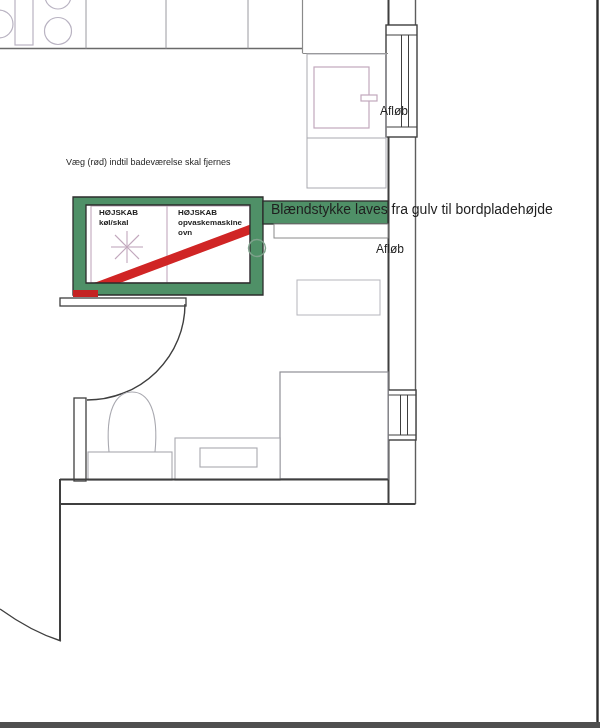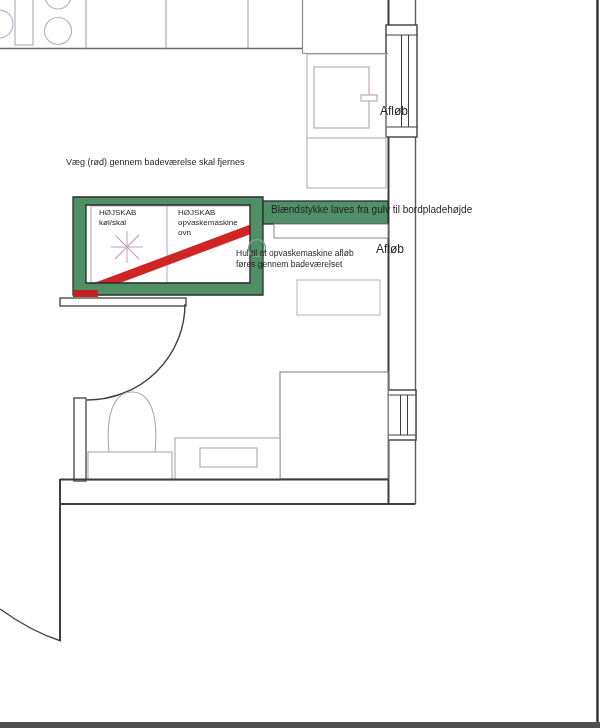--- a/index.html
+++ b/index.html
@@ -4,21 +4,21 @@
 <style>
   html,body{margin:0;padding:0;background:#ffffff;}
   #stage{
     position:relative;width:600px;height:728px;background:#ffffff;overflow:hidden;
     font-family:"Liberation Sans","DejaVu Sans",sans-serif;color:#222;
   }
   #plan-svg{position:absolute;left:0;top:0;z-index:1;}
   .lbl{position:absolute;z-index:2;color:#1f1f1f;}
   .lbl div{white-space:nowrap;}
   .note{font-size:9px;line-height:11.5px;}
-  .cab{font-size:8px;line-height:10px;}
+  .cab{font-size:8px;line-height:10px;font-weight:bold;}
   .small{font-size:12px;line-height:9px;}
   .mid{font-size:8.5px;line-height:11px;}
 </style>
 </head>
 <body>
 
 <div id="stage">
 
   <svg id="plan-svg" width="600" height="728" viewBox="0 0 600 728">
 
@@ -106,42 +106,38 @@
       <line x1="60" y1="479.5" x2="388" y2="479.5" stroke-width="2"></line>
       <line x1="60" y1="504" x2="415.5" y2="504" stroke-width="2"></line>
       <line x1="60" y1="479" x2="60" y2="640" stroke-width="2"></line>
       <path d="M0,609 Q32,632 61,641" stroke-width="1.4"></path>
     </g>
 
     <rect x="0" y="722" width="600" height="6" fill="#4f4f4f"></rect>
   </svg>
 
   <div class="lbl note" style="left:66px;top:157px;">
-    <div>Væg (rød) gennem badeværelse skal fjernes</div>
+    <div>Væg (rød) indtil badeværelse skal fjernes</div>
   </div>
 
   <div class="lbl cab" style="left:99px;top:208px;">
     <div>HØJSKAB</div>
     <div>køl/skal</div>
   </div>
 
   <div class="lbl cab" style="left:178px;top:208px;">
     <div>HØJSKAB</div>
     <div>opvaskemaskine</div>
     <div>ovn</div>
   </div>
 
-  <div class="lbl mid" style="left:271px;top:204px;font-size:10px;">
+  <div class="lbl mid" style="left:271px;top:204px;font-size:14px;">
     <div>Blændstykke laves fra gulv til bordpladehøjde</div>
   </div>
 
-  <div class="lbl mid" style="left:236px;top:248px;">
-    <div>Hul til at opvaskemaskine afløb</div>
-    <div>føres gennem badeværelset</div>
-  </div>
 
   <div class="lbl small" style="left:380px;top:107px;">
     <div>Afløb</div>
   </div>
 
   <div class="lbl small" style="left:376px;top:245px;">
     <div>Afløb</div>
   </div>
 
 </div>

